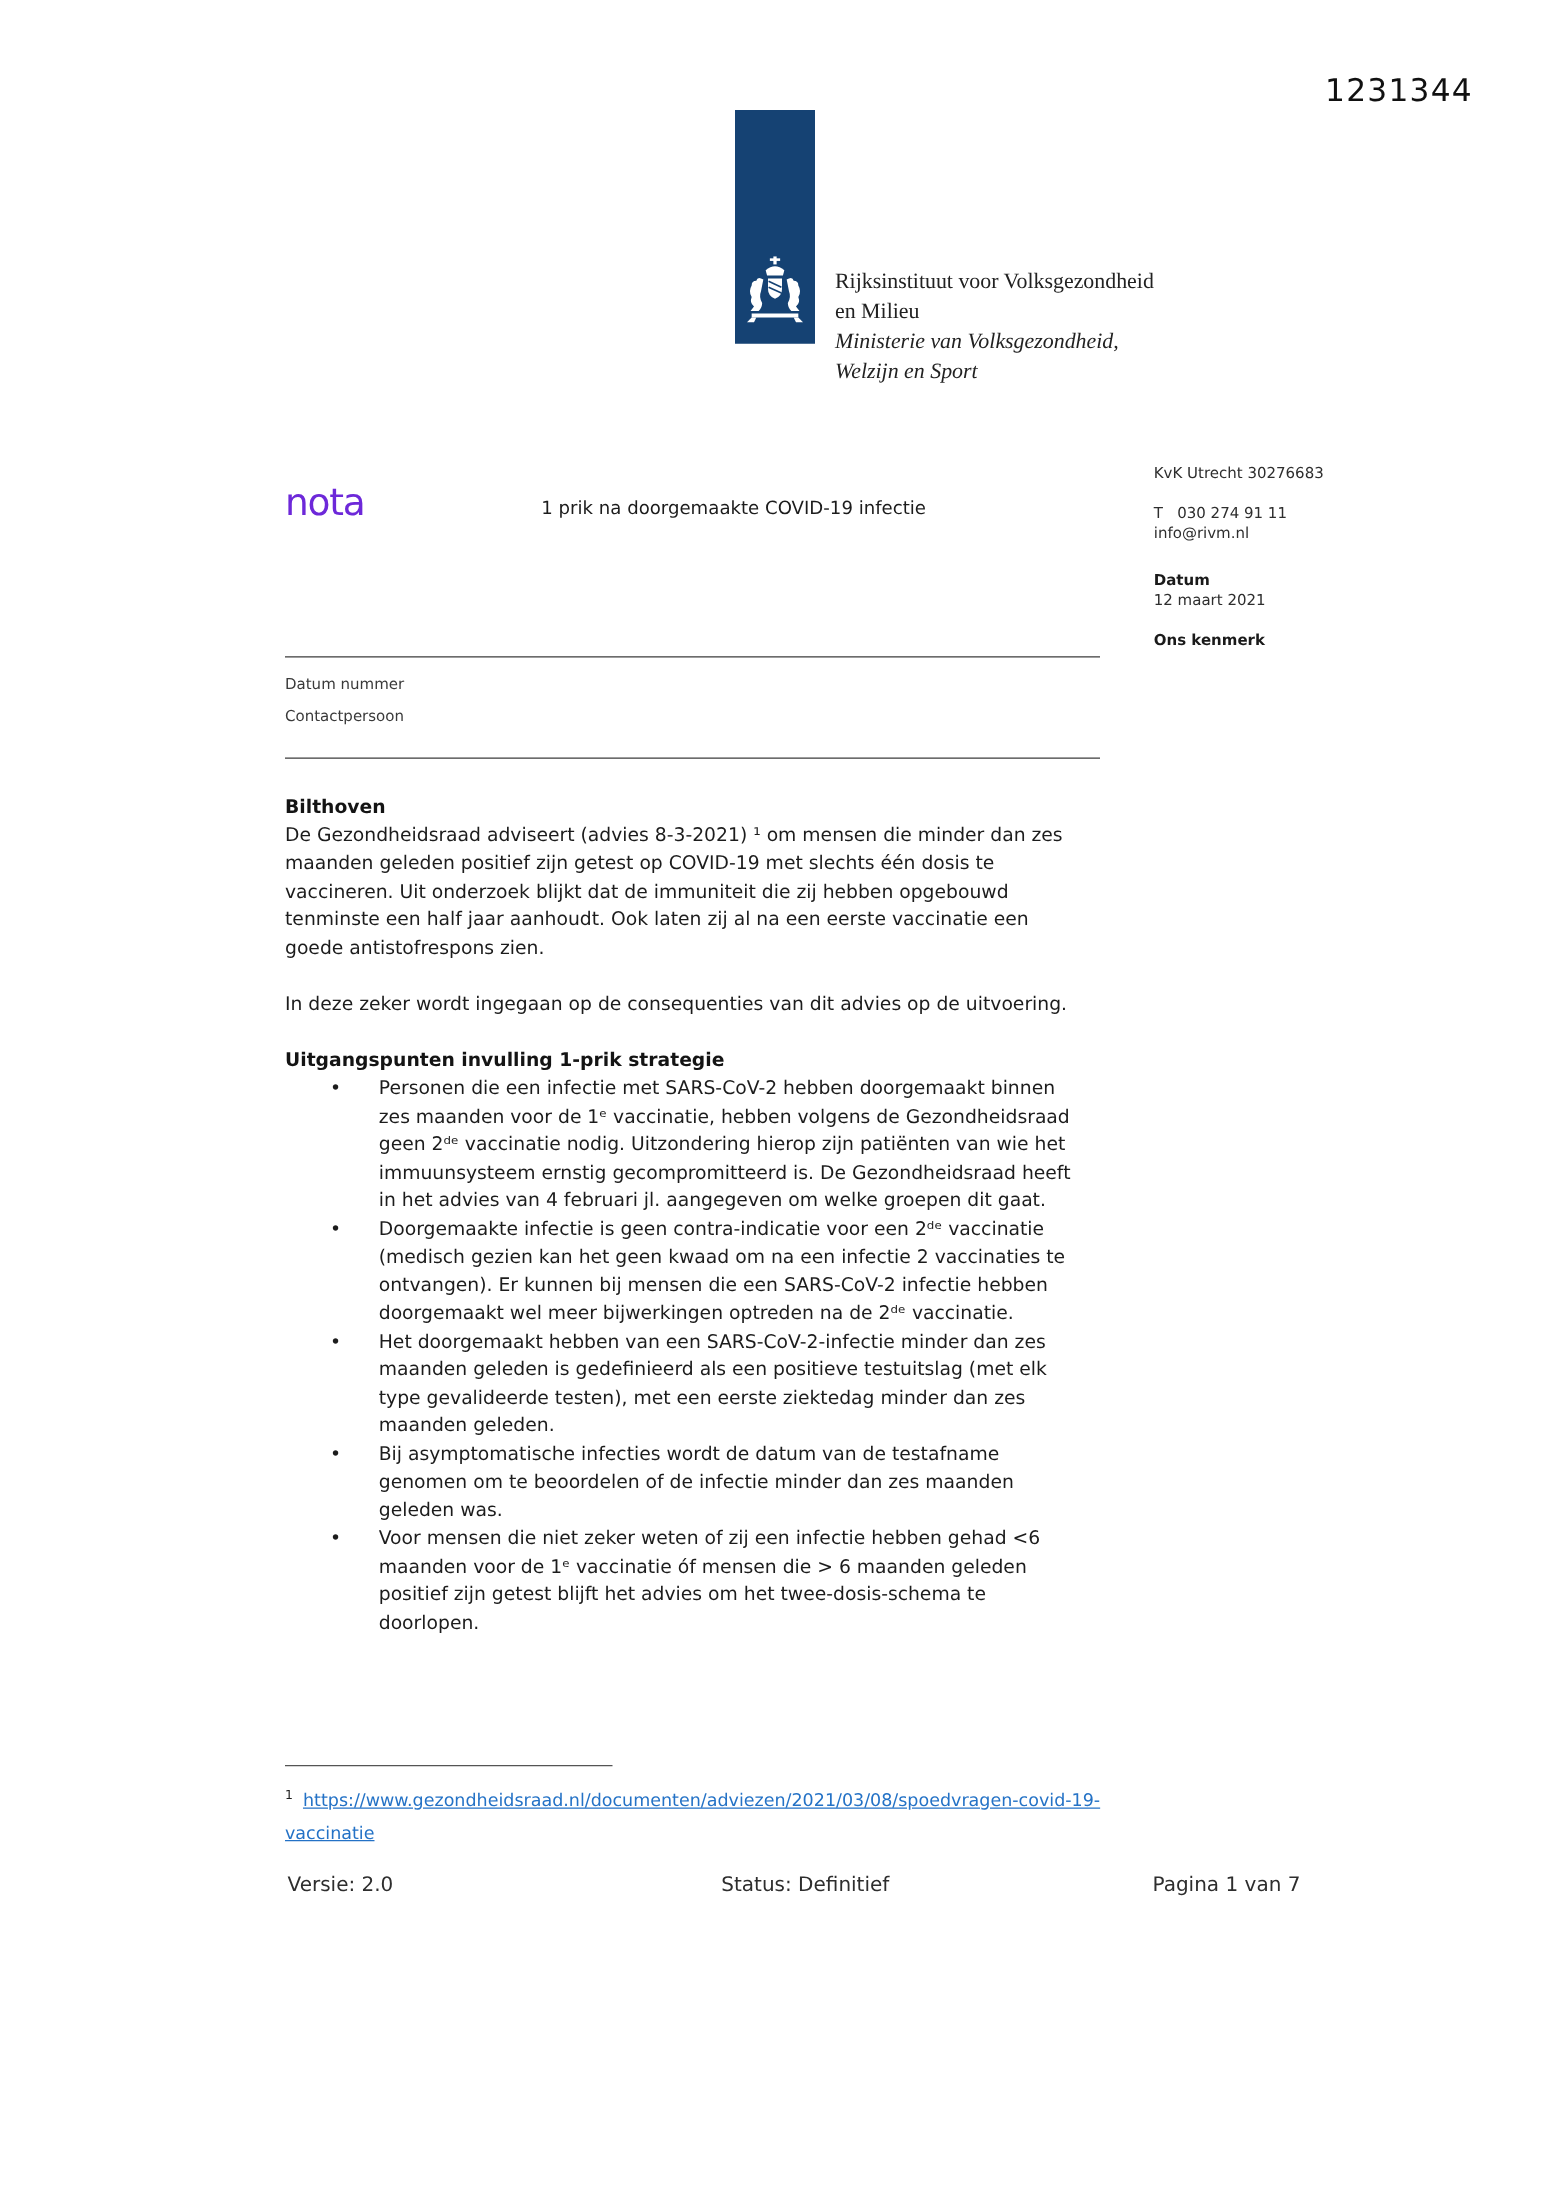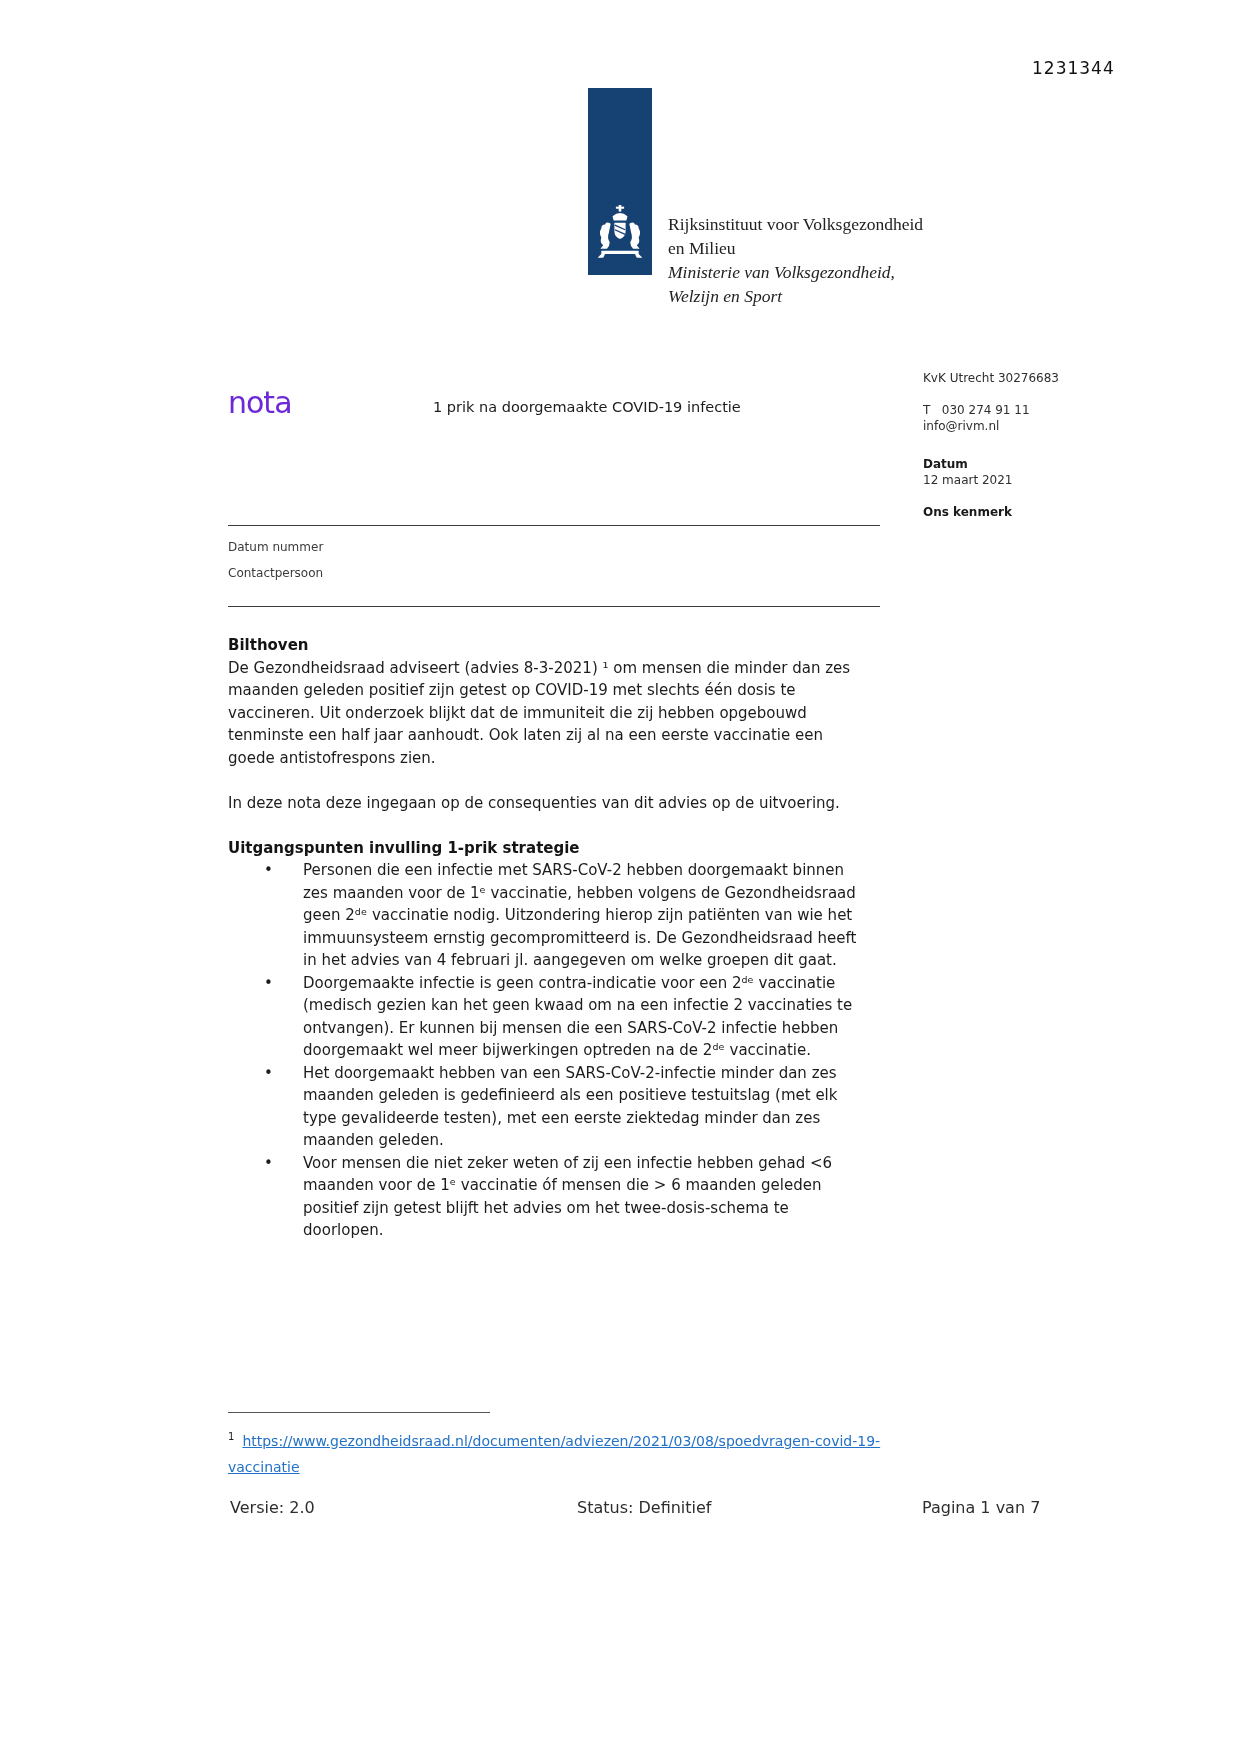--- a/index.html
+++ b/index.html
@@ -6,21 +6,21 @@
   .page{
     position:relative;
     width:1241px;height:1754px;
     background:#ffffff;
     font-family:"DejaVu Sans","Liberation Sans",sans-serif;
     color:#1f1f1f;
     overflow:hidden;
   }
   .abs{position:absolute;}
 
-  .doc-number{left:1032px;top:58px;font-size:17px;letter-spacing:1px;color:#111;}
+  .doc-number{left:1060px;top:58px;font-size:25px;letter-spacing:1px;color:#111;}
 
   
   .logo-flag{left:588px;top:88px;width:64px;height:187px;background:#154273;}
   .logo-emblem{position:absolute;left:4px;bottom:14px;width:56px;height:56px;}
   .logo-text{left:668px;top:212px;font-family:"Liberation Serif","DejaVu Serif",serif;
              font-size:17.5px;line-height:24px;color:#222;}
   .logo-text .ministry{font-style:italic;font-family:Liberation Serif, serif;}
 
   .nota-title{left:228px;top:380px;font-size:30px;line-height:46px;color:#6d28d9;letter-spacing:-1px;}
   .nota-subject{left:433px;top:399px;font-size:14.5px;color:#1c1c1c;}
@@ -116,36 +116,39 @@
   <div class="abs meta-label meta-contactpersoon">Contactpersoon</div>
   <div class="abs rule rule-2"></div>
 
   <div class="abs main">
     <h3>Bilthoven</h3>
     <p class="para">De Gezondheidsraad adviseert (advies 8-3-2021) ¹ om mensen die minder dan zes
 maanden geleden positief zijn getest op COVID-19 met slechts één dosis te
 vaccineren. Uit onderzoek blijkt dat de immuniteit die zij hebben opgebouwd
 tenminste een half jaar aanhoudt. Ook laten zij al na een eerste vaccinatie een
 goede antistofrespons zien.</p>
-    <p class="para">In deze nota deze ingegaan op de consequenties van dit advies op de uitvoering.</p>
+    <p class="para">In deze zeker wordt ingegaan op de consequenties van dit advies op de uitvoering.</p>
     <h3>Uitgangspunten invulling 1-prik strategie</h3>
     <ul class="bullets">
         <li>Personen die een infectie met SARS-CoV-2 hebben doorgemaakt binnen
 zes maanden voor de 1ᵉ vaccinatie, hebben volgens de Gezondheidsraad
 geen 2ᵈᵉ vaccinatie nodig. Uitzondering hierop zijn patiënten van wie het
 immuunsysteem ernstig gecompromitteerd is. De Gezondheidsraad heeft
 in het advies van 4 februari jl. aangegeven om welke groepen dit gaat.</li>
         <li>Doorgemaakte infectie is geen contra-indicatie voor een 2ᵈᵉ vaccinatie
 (medisch gezien kan het geen kwaad om na een infectie 2 vaccinaties te
 ontvangen). Er kunnen bij mensen die een SARS-CoV-2 infectie hebben
 doorgemaakt wel meer bijwerkingen optreden na de 2ᵈᵉ vaccinatie.</li>
         <li>Het doorgemaakt hebben van een SARS-CoV-2-infectie minder dan zes
 maanden geleden is gedefinieerd als een positieve testuitslag (met elk
 type gevalideerde testen), met een eerste ziektedag minder dan zes
 maanden geleden.</li>
+        <li>Bij asymptomatische infecties wordt de datum van de testafname
+genomen om te beoordelen of de infectie minder dan zes maanden
+geleden was.</li>
         <li>Voor mensen die niet zeker weten of zij een infectie hebben gehad &lt;6
 maanden voor de 1ᵉ vaccinatie óf mensen die &gt; 6 maanden geleden
 positief zijn getest blijft het advies om het twee-dosis-schema te
 doorlopen.</li>
       </ul>
   </div>
 
   <div class="abs footnote-rule"></div>
   <div class="abs footnote">
     <span class="fn-marker">1</span><a href="#">https://www.gezondheidsraad.nl/documenten/adviezen/2021/03/08/spoedvragen-covid-19-

